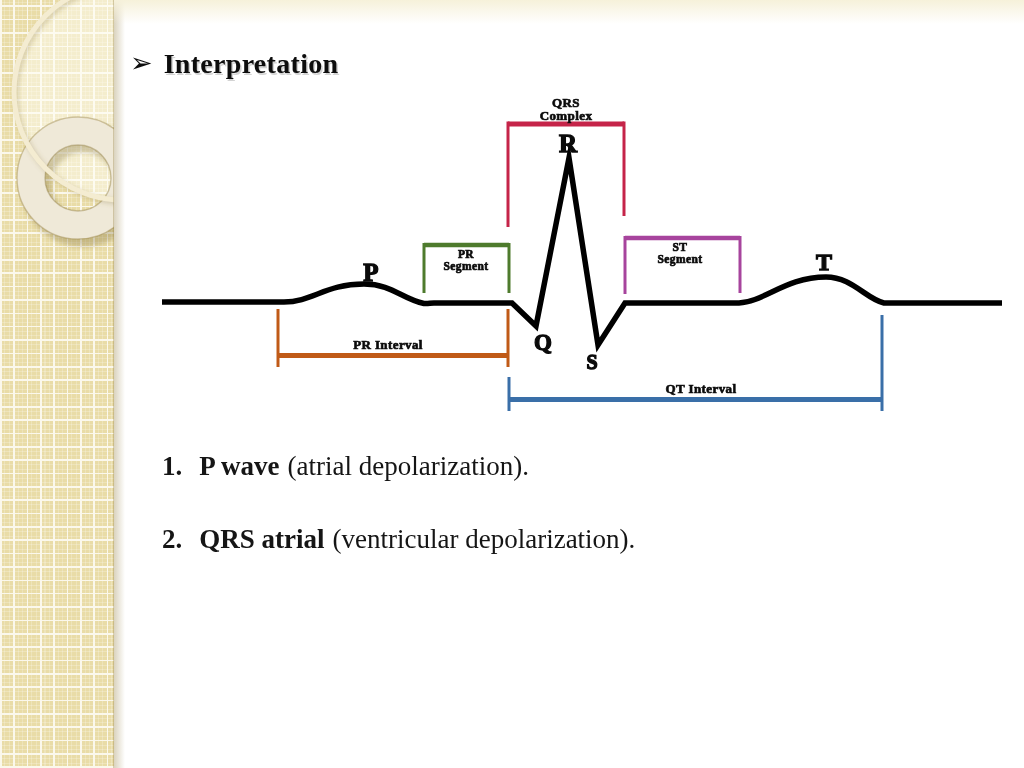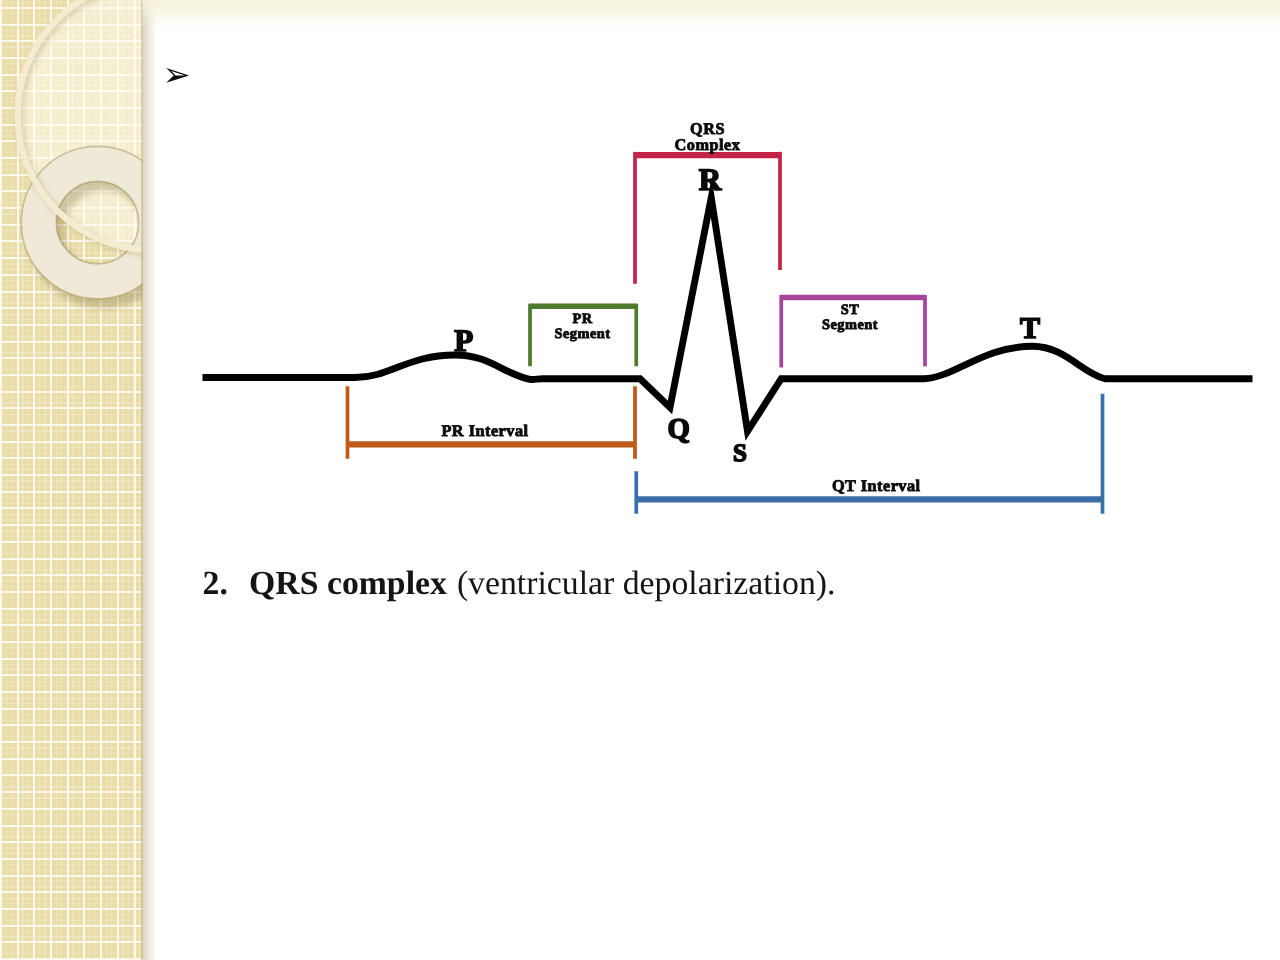--- a/index.html
+++ b/index.html
@@ -76,20 +76,21 @@
 
     <circle cx="124" cy="94" r="108" fill="none" stroke="rgba(130,110,55,0.35)" stroke-width="4" filter="url(#soft)"></circle>
     <circle cx="122" cy="92" r="108" fill="none" stroke="#F4ECD1" stroke-width="5"></circle>
   </svg>
 </div>
 <div class="sidebar-edge"></div>
 <div class="topband"></div>
 
 <div class="heading">
   <span class="bullet">➢</span>
+  <h1>Interpretation</h1>
 </div>
 
 <svg class="ecg" viewBox="0 0 1024 768">
 
   <path d="M 162 302 L 284 302
            C 312 302 326 284 364 284
            C 392 284 402 299 424 303.5
            C 428 304 430 303 434 303
            L 512 303
            L 536 326
@@ -141,15 +142,18 @@
 
   <text class="wave-label" x="371" y="281" font-size="25" text-anchor="middle">P</text>
   <text class="wave-label" x="568" y="152" font-size="25" text-anchor="middle">R</text>
   <text class="wave-label" x="543" y="350" font-size="23" text-anchor="middle">Q</text>
   <text class="wave-label" x="592" y="369" font-size="20" text-anchor="middle">S</text>
   <text class="wave-label" x="824" y="270" font-size="24" text-anchor="middle">T</text>
 </svg>
 
 <div class="list">
   <div class="list-item">
-    <span class="num">2.</span><span class="term">QRS complex</span><span class="desc">(ventricular depolarization).</span>
+    <span class="num">1.</span><span class="term">P wave</span><span class="desc">(atrial depolarization).</span>
+  </div>
+  <div class="list-item">
+    <span class="num">2.</span><span class="term">QRS atrial</span><span class="desc">(ventricular depolarization).</span>
   </div>
 </div>
 
 </body></html>

